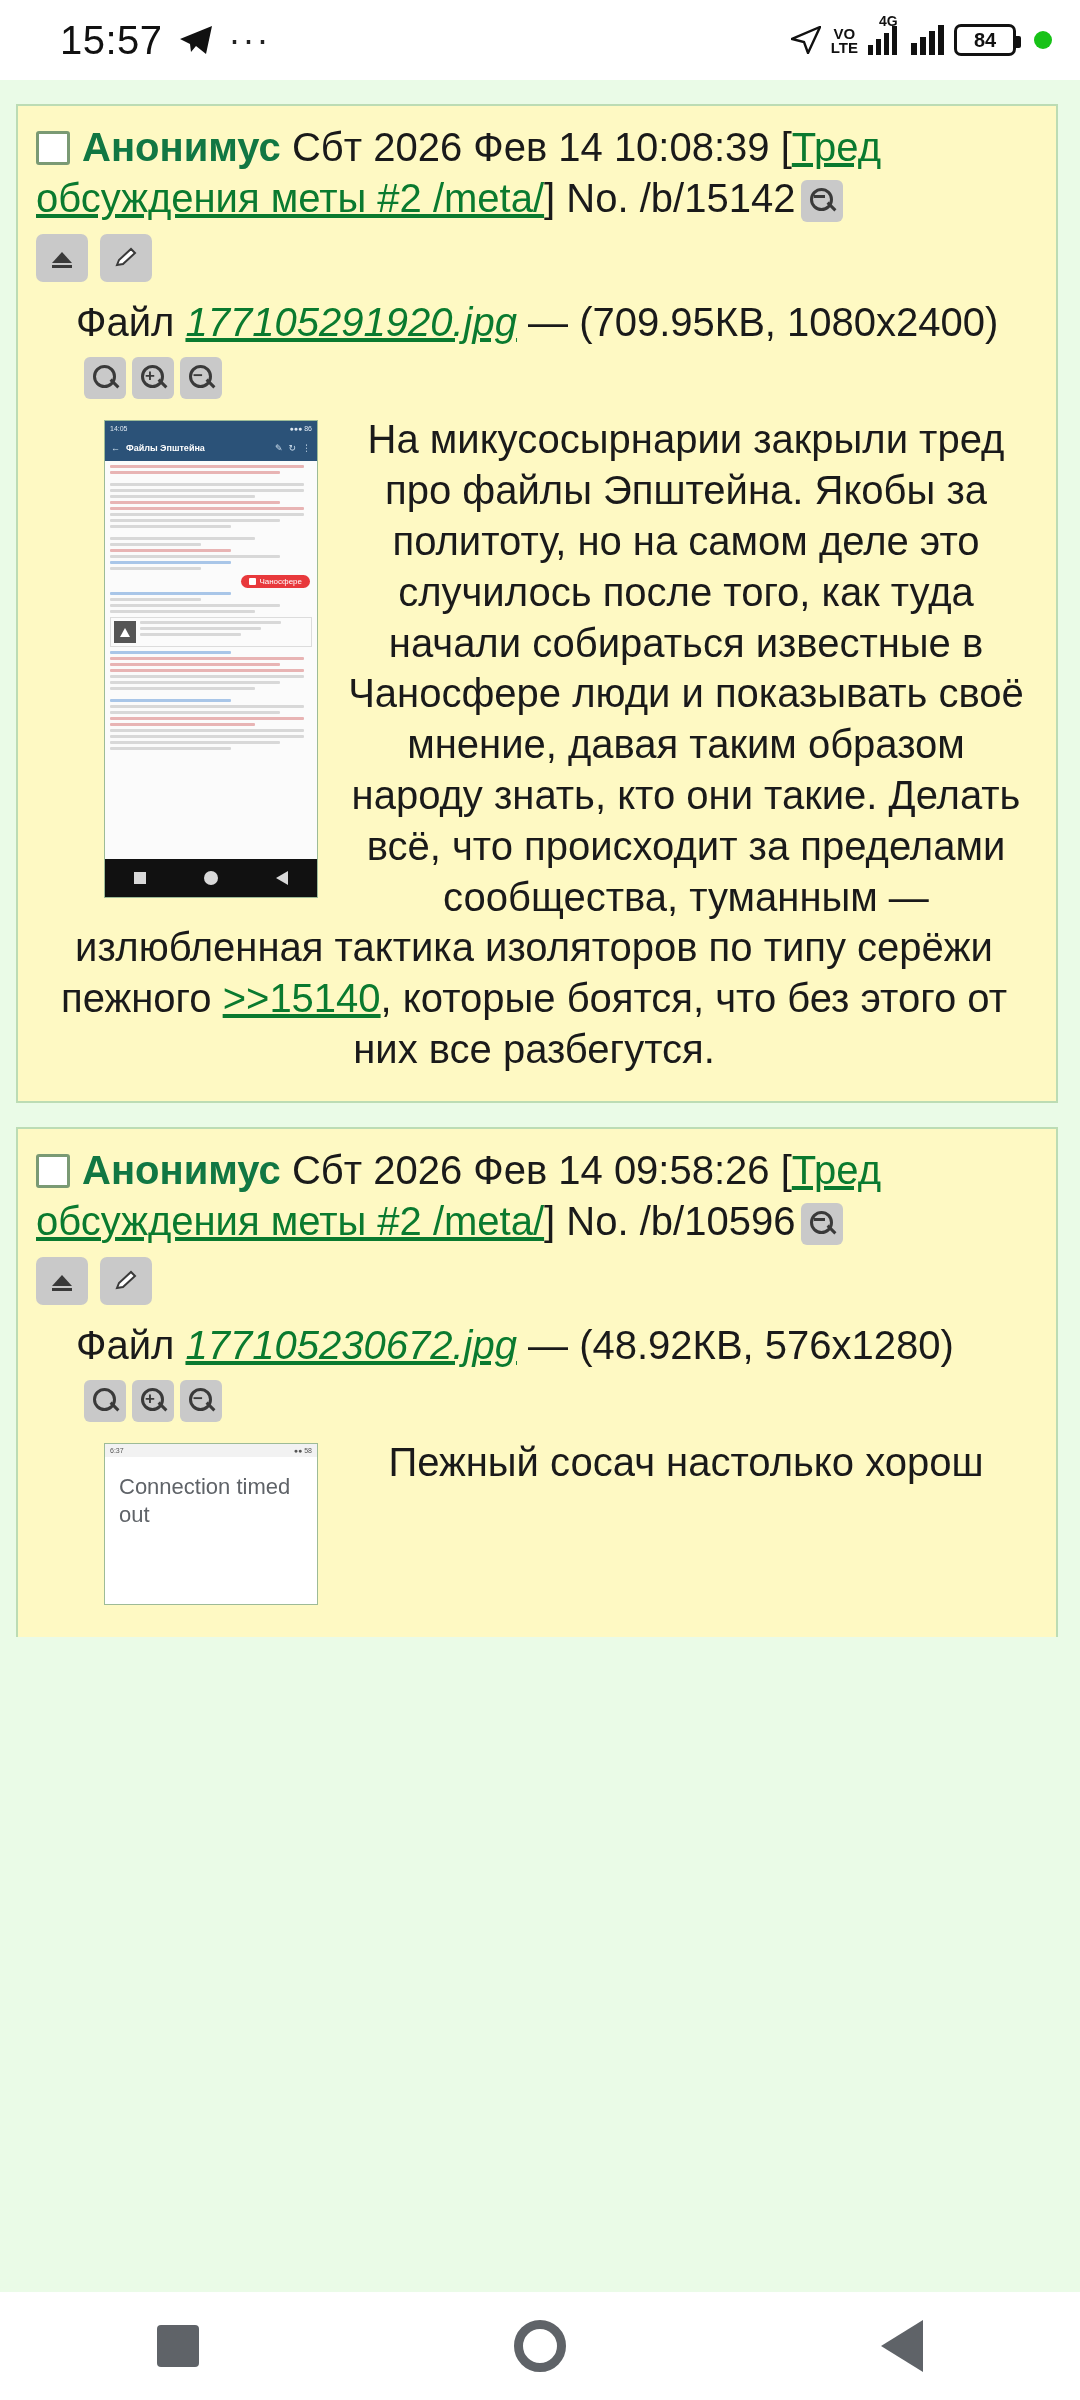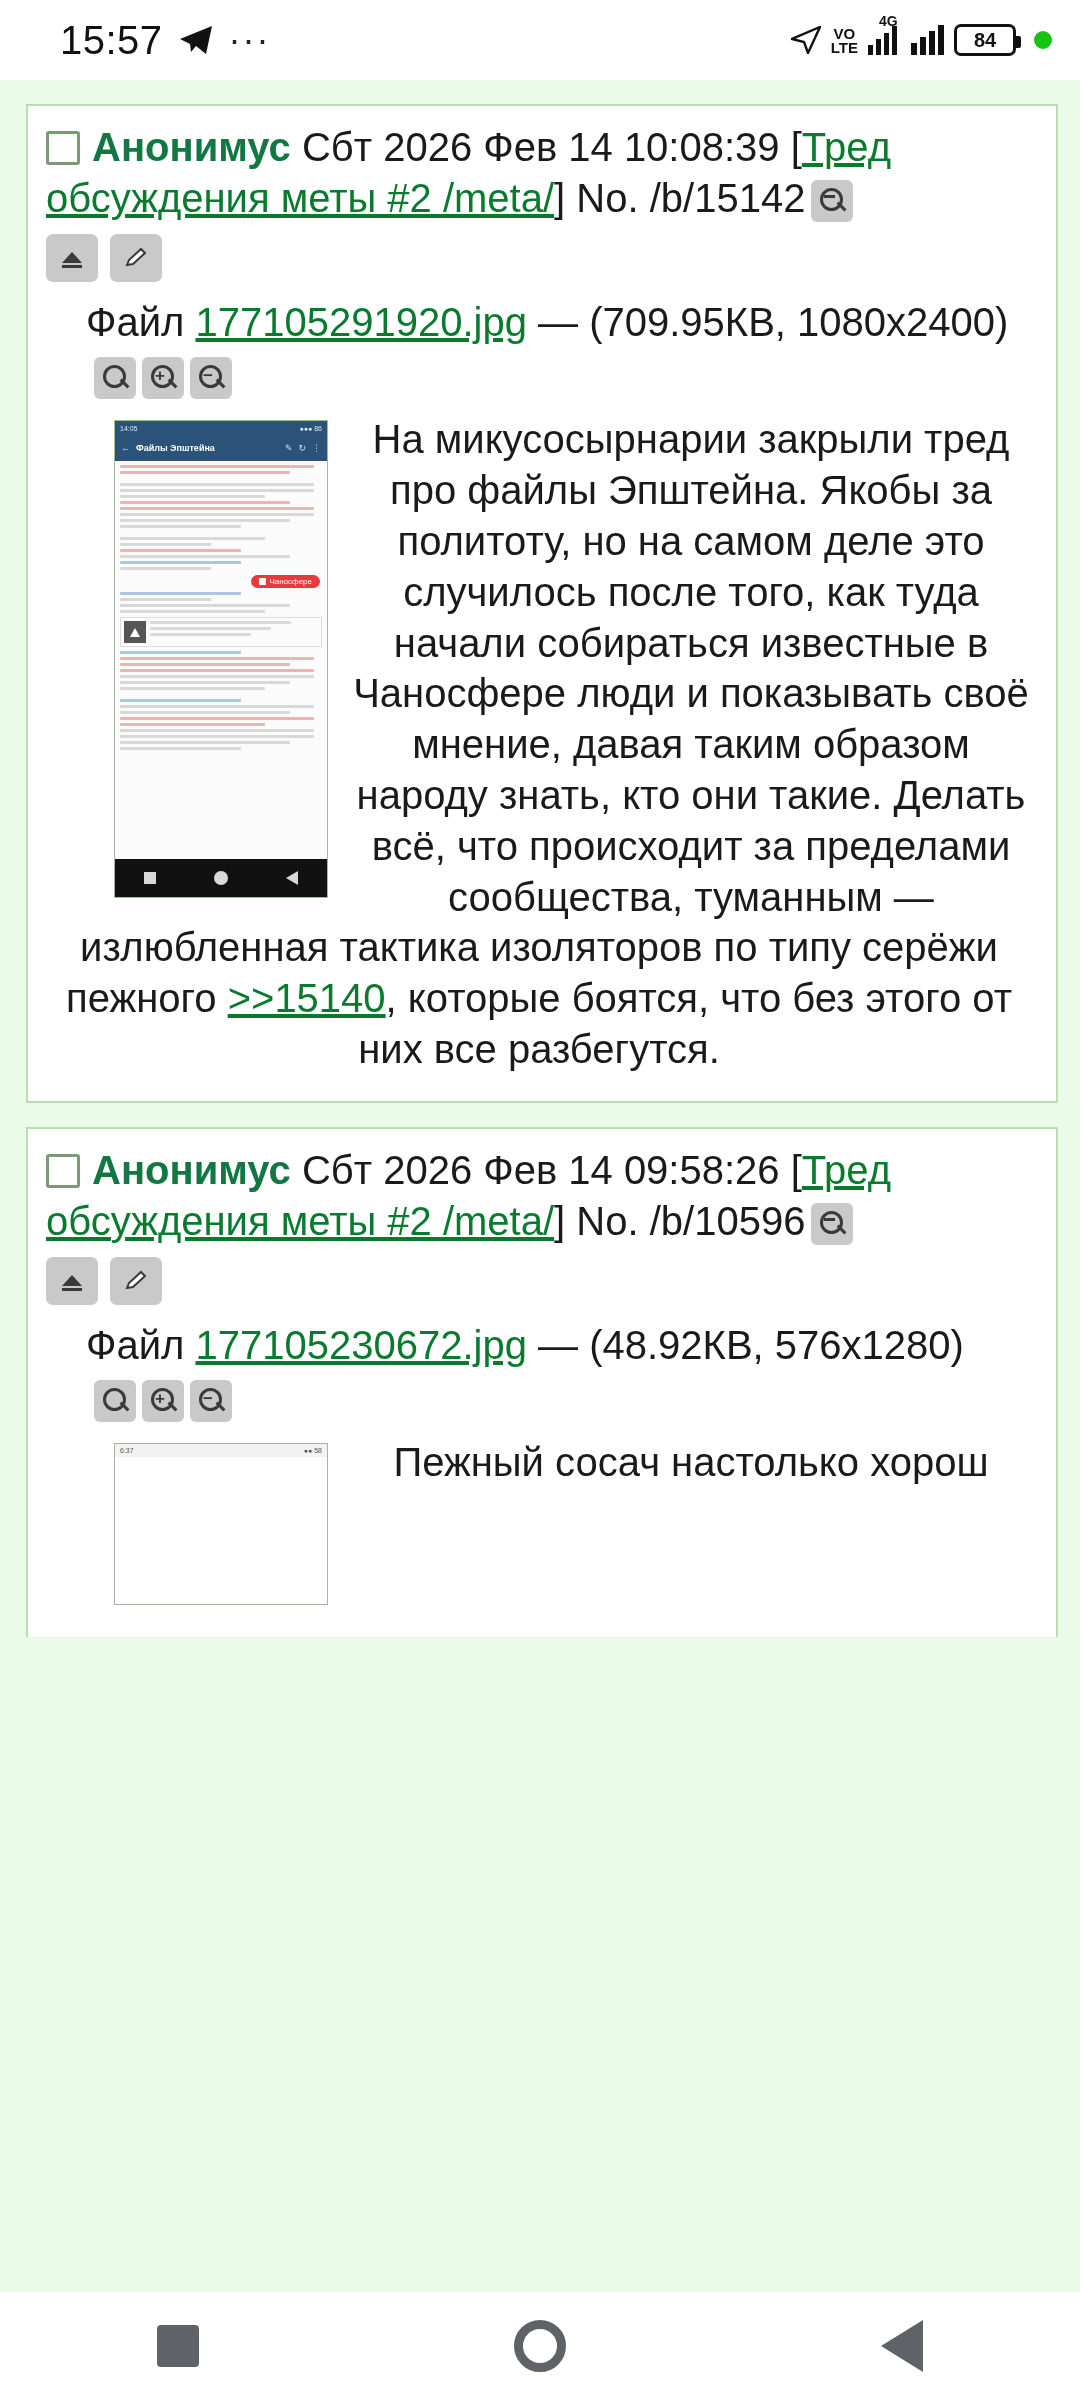--- a/index.html
+++ b/index.html
@@ -59,23 +59,23 @@
   .page {
     position: absolute;
     top: 80px; left: 0;
     width: 1080px;
     height: 2212px;
     background: #eafbe7;
     overflow: hidden;
   }
 
   .post {
-    background: #ffffff;
+    background: #fef9c3;
     border: 2px solid #bcdcb4;
-    margin: 24px 22px 0 26px;
+    margin: 24px 22px 0 16px;
     padding: 16px 8px 26px 18px;
   }
   .post.cut { border-bottom: none; }
 
   .post-head {
     font-size: 40px;
     line-height: 1.28;
     color: #1a1a1a;
     word-wrap: break-word;
   }
@@ -122,21 +122,21 @@
     display: flex; align-items: center; justify-content: center;
   }
 
   .fileline {
     font-size: 40px;
     line-height: 1.3;
     color: #1a1a1a;
     margin-top: 14px;
     padding-left: 40px;
   }
-  .fileline .fname { color: #0a7a2f; text-decoration: underline; }
+  .fileline .fname { color: #0a7a2f; text-decoration: underline; font-style: italic; }
   .zoomset { display: inline-flex; gap: 6px; vertical-align: -11px; margin-left: 8px; }
   .zbtn {
     width: 42px; height: 42px;
     background: #c9c9c9; border-radius: 6px; position: relative;
   }
   .zbtn::before {
     content: "";
     position: absolute; left: 9px; top: 8px;
     width: 17px; height: 17px;
     border: 3px solid #3a3a3a; border-radius: 50%;
@@ -416,20 +416,21 @@
         </span>
     </div>
 
     <div class="bodywrap clearfix">
       <div class="thumb">
         <div class="t2">
           <div class="tstatus">
             <span>6:37</span>
             <span>●● 58</span>
           </div>
+          <div class="tmsg">Connection timed out</div>
         </div>
       </div>
       <div class="posttext">
         <span>Пежный сосач настолько хорош</span>
       </div>
     </div>
   </div>
 
 </div>
 

